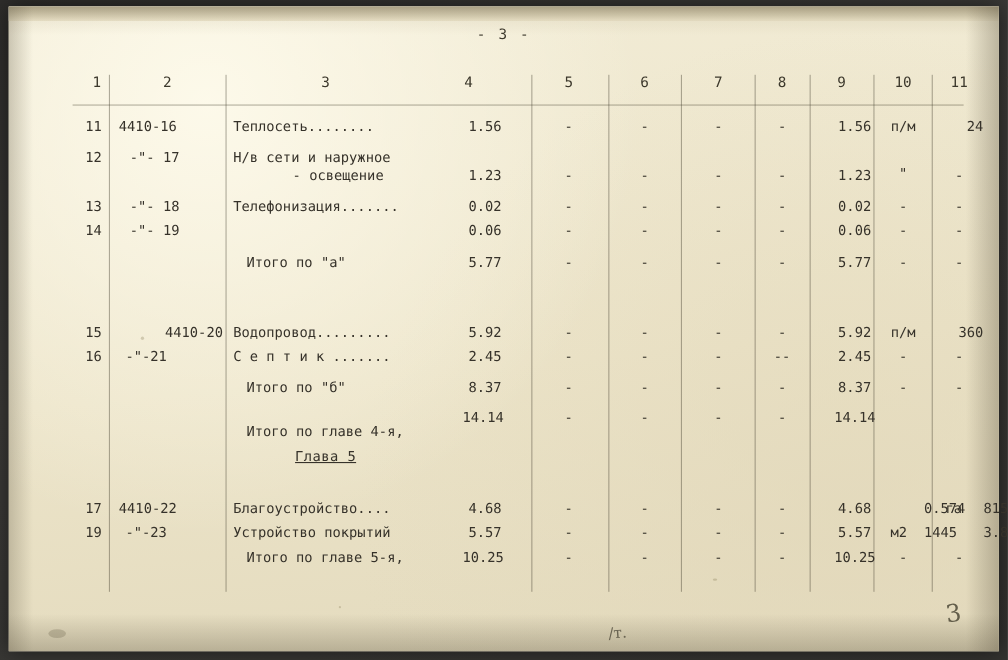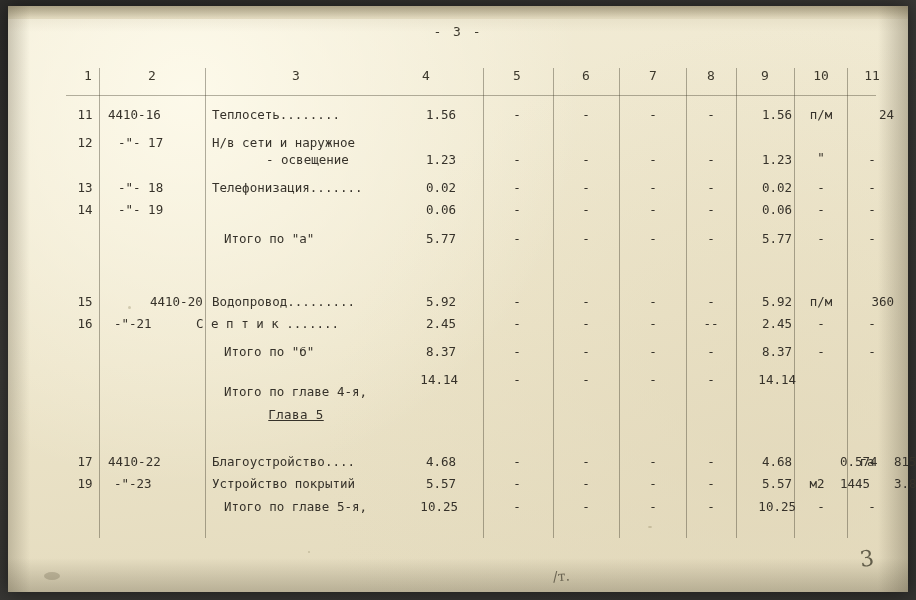--- a/index.html
+++ b/index.html
@@ -281,21 +281,21 @@
       <div class="cell c" style="left:490px;top:227px;width:60px;">-</div>
       <div class="cell c" style="left:557px;top:227px;width:60px;">-</div>
       <div class="cell c" style="left:622px;top:227px;width:46px;">-</div>
       <div class="cell r" style="left:672px;top:227px;width:54px;">5.92</div>
       <div class="cell c" style="left:730px;top:227px;width:50px;">п/м</div>
       <div class="cell r" style="left:778px;top:227px;width:50px;">360</div>
       <div class="cell r" style="left:828px;top:227px;width:52px;">16.5</div>
 
       <div class="cell c" style="left:4px;top:249px;width:30px;">16</div>
       <div class="cell" style="left:48px;top:249px;">-"-21</div>
-      <div class="cell" style="left:130px;top:249px;">С е п т и к .......</div>
+      <div class="cell" style="left:146px;top:249px;">С е п т и к .......</div>
       <div class="cell r" style="left:330px;top:249px;width:60px;">2.45</div>
       <div class="cell c" style="left:420px;top:249px;width:62px;">-</div>
       <div class="cell c" style="left:490px;top:249px;width:60px;">-</div>
       <div class="cell c" style="left:557px;top:249px;width:60px;">-</div>
       <div class="cell c" style="left:622px;top:249px;width:46px;">--</div>
       <div class="cell r" style="left:672px;top:249px;width:54px;">2.45</div>
       <div class="cell c" style="left:730px;top:249px;width:50px;">-</div>
       <div class="cell c" style="left:783px;top:249px;width:46px;">-</div>
       <div class="cell c" style="left:832px;top:249px;width:46px;">-</div>
 

